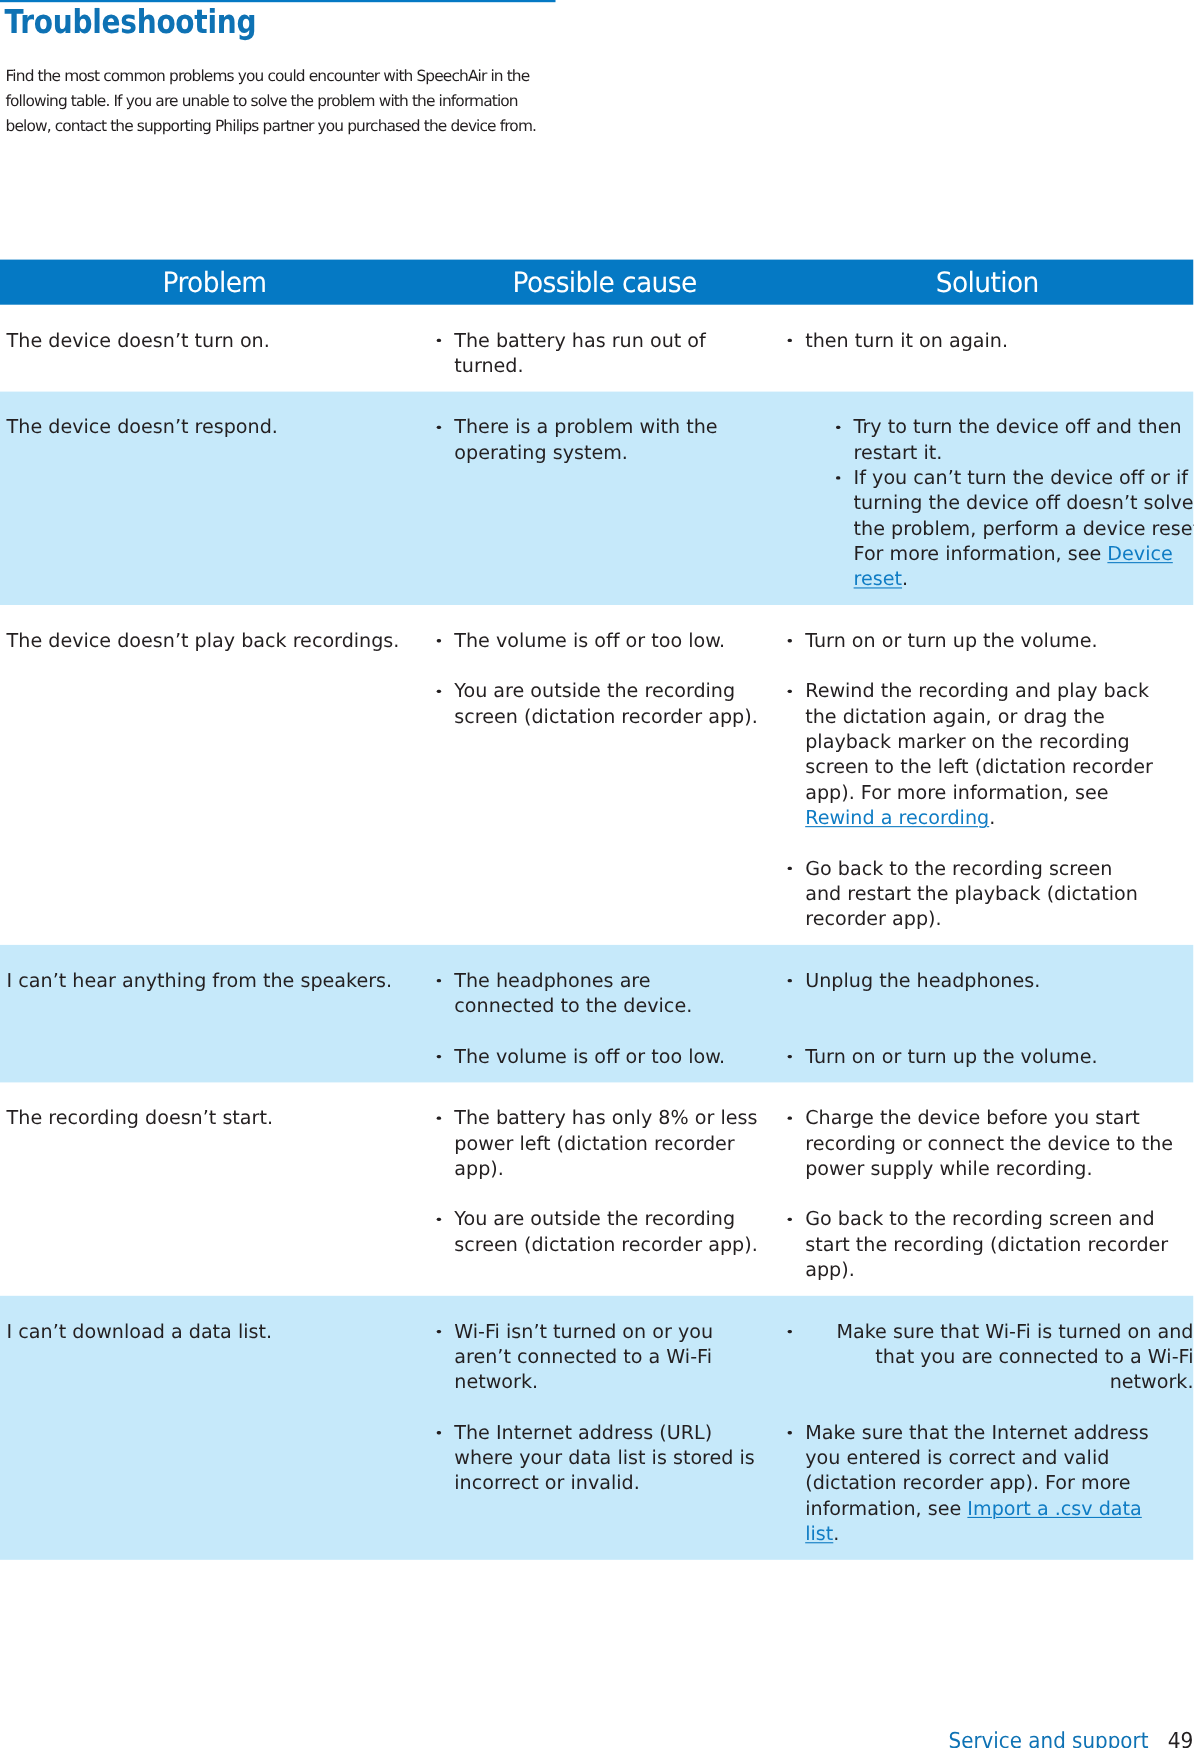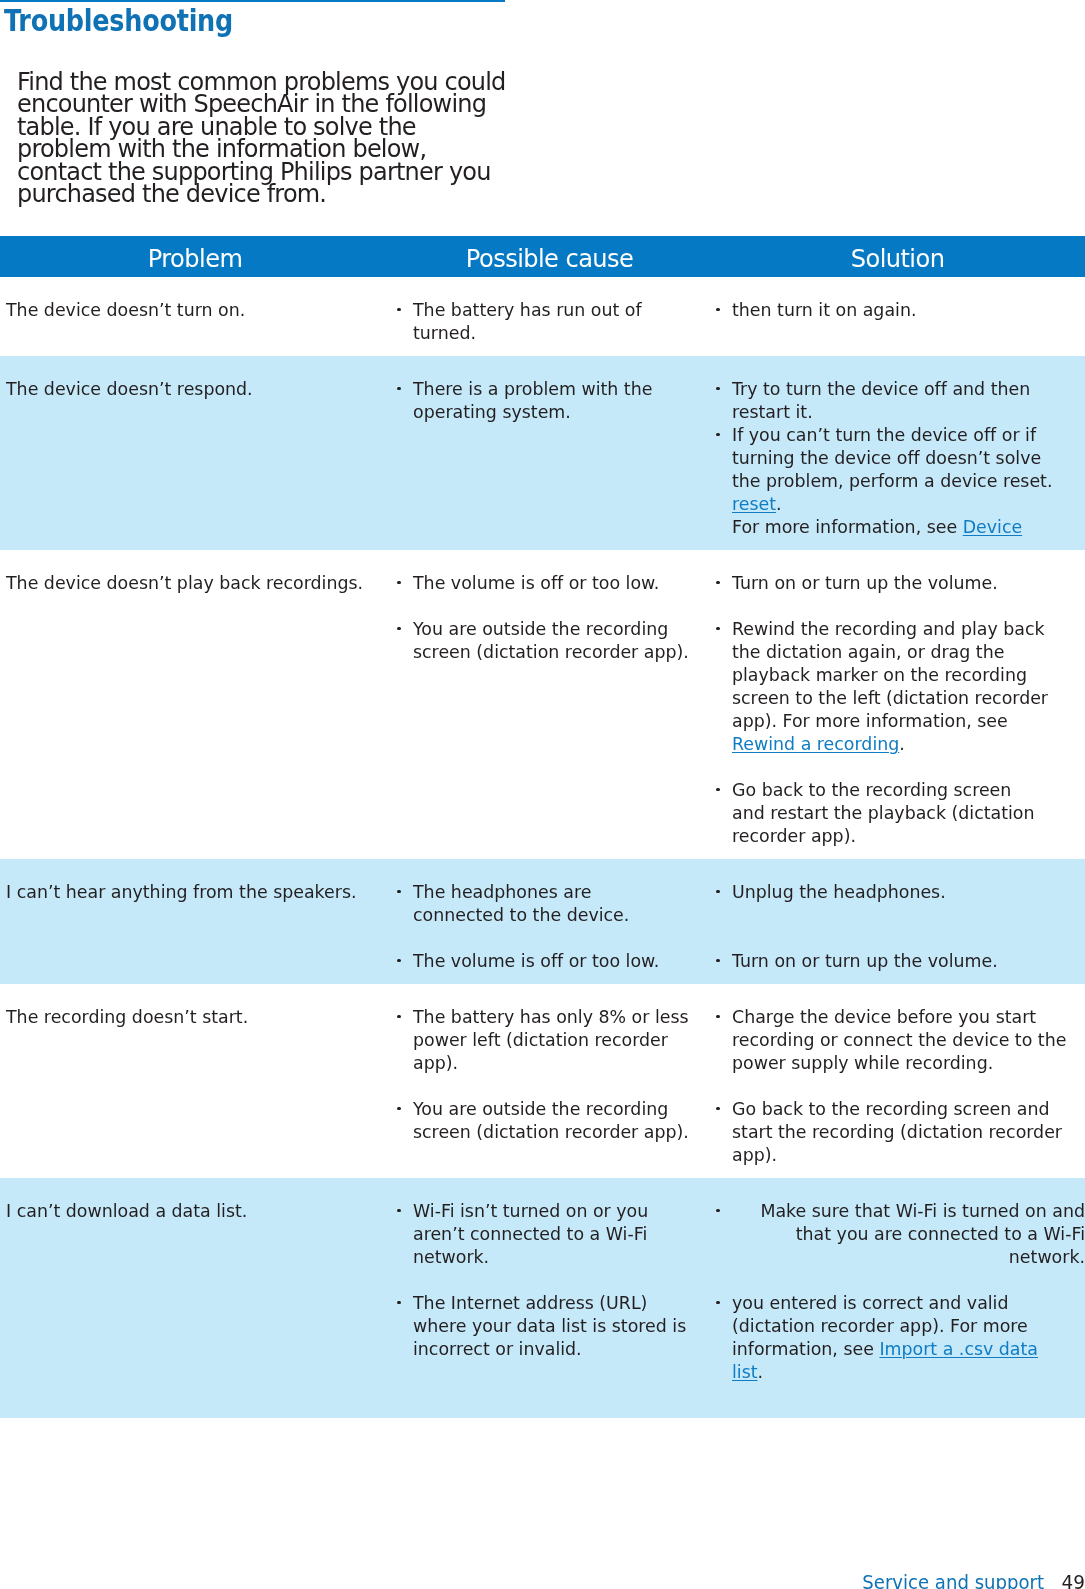--- a/index.html
+++ b/index.html
@@ -22,22 +22,22 @@
     position:absolute; left:4px; top:3px;
     margin:0;
     font-size:30px; font-weight:bold; color:var(--heading-blue, #0e72b4);
     letter-spacing:-0.3px;
     white-space:nowrap;
     transform:scaleX(0.85); transform-origin:left top;
   }
 
   .intro {
     position:absolute; left:5px; top:59px; width:497px;
-    margin:12px;
-    font-size:24px; line-height:22.4px; letter-spacing:-0.8px;
+    margin:0;
+    font-size:14px; line-height:22.4px; letter-spacing:-0.8px;
     color:#231f20;
   }
 
   
   .tbl { position:absolute; left:0px; top:236px; width:1085px; }
   .thead { display:flex; background:var(--brand-blue, #0579c4); height:41px; }
   .thead .hc { color:#ffffff; font-size:25.5px; letter-spacing:-0.6px; text-align:center; line-height:41px; }
   .thead .hci { display:inline-block; transform:scaleX(0.945) translateY(1.5px); }
   .hc1 { width:390px; }
   .hc2 { width:320px; }
@@ -114,34 +114,34 @@
               <ul class="bullets tight">
                 <li>
                   <span class="bul"></span>
                   <div class="ln"><span>There is a problem with the</span></div>
                   <div class="ln"><span>operating system.</span></div>
                 </li>
               </ul>
             </div>
           </div>
           <div class="cellwrap cell-c">
-            <div class="pair" style="margin-top: 0px; height: 161px;">
+            <div class="pair" style="margin-top: 0px; height: 161px; margin-left: 44px;">
               <ul class="bullets tight">
                 <li>
                   <span class="bul"></span>
                   <div class="ln"><span>Try to turn the device off and then</span></div>
                   <div class="ln"><span>restart it.</span></div>
                 </li>
                 <li>
                   <span class="bul"></span>
                   <div class="ln"><span>If you can’t turn the device off or if</span></div>
                   <div class="ln"><span>turning the device off doesn’t solve</span></div>
                   <div class="ln"><span>the problem, perform a device reset.</span></div>
+                  <div class="ln"><span>For more information, see </span><span class="lnk">Device </span></div>
                   <div class="ln"><span class="lnk">reset</span><span>.</span></div>
-                  <div class="ln"><span>For more information, see </span><span class="lnk">Device </span></div>
                 </li>
               </ul>
             </div>
           </div>
         </div>
         <div class="row">
           <div class="cellwrap cell-a">
             <div>The device doesn’t play back recordings.</div>
           </div>
           <div class="cellwrap cell-b">
@@ -321,20 +321,21 @@
                   <div class="ln"><span>Make sure that Wi-Fi is turned on and</span></div>
                   <div class="ln"><span>that you are connected to a Wi-Fi</span></div>
                   <div class="ln"><span>network.</span></div>
                 </li>
               </ul>
             </div>
             <div class="pair" style="margin-top: 23px; height: 115px;">
               <ul class="bullets">
                 <li>
                   <span class="bul"></span>
+                  <div class="ln"><span>Make sure that the Internet address</span></div>
                   <div class="ln"><span>you entered is correct and valid</span></div>
                   <div class="ln"><span>(dictation recorder app). For more</span></div>
                   <div class="ln"><span>information, see </span><span class="lnk">Import a .csv data </span></div>
                   <div class="ln"><span class="lnk">list</span><span>.</span></div>
                 </li>
               </ul>
             </div>
           </div>
         </div>
       </div>

